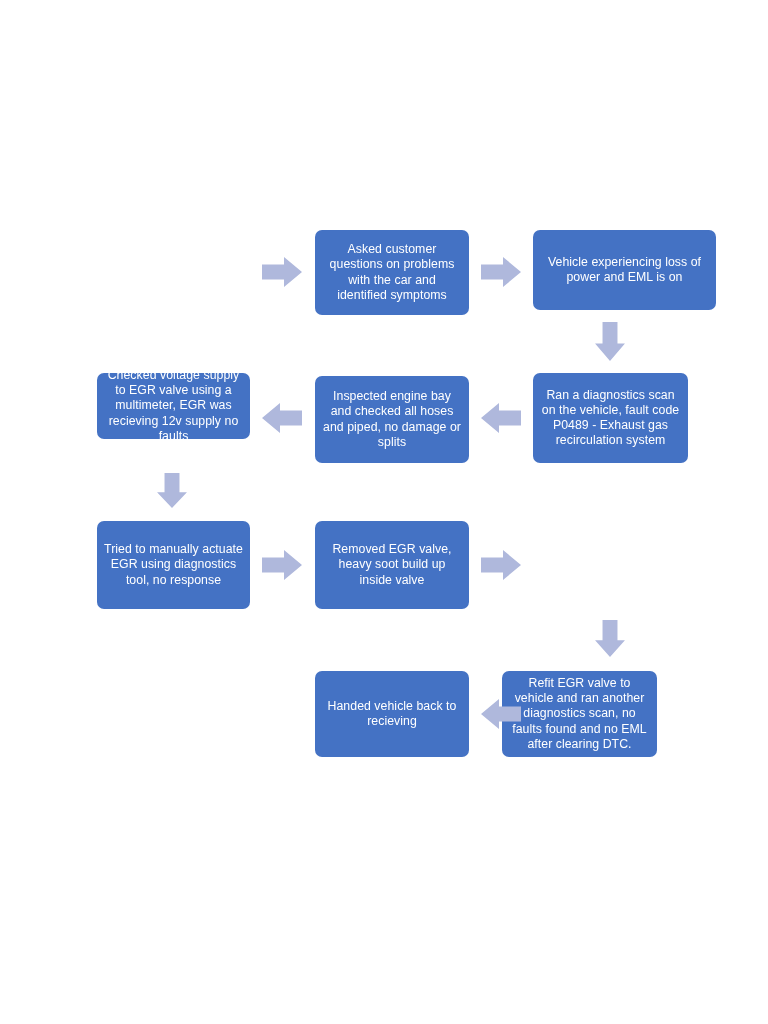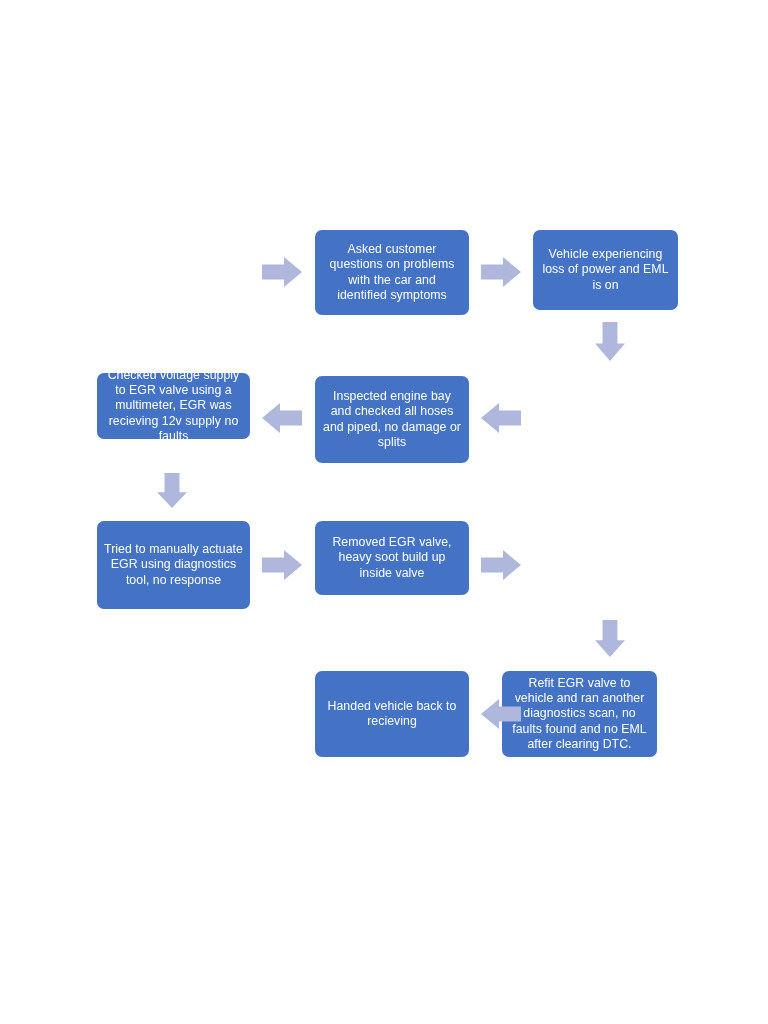--- a/index.html
+++ b/index.html
@@ -69,26 +69,29 @@
 
 
   <div class="arrow right" style="left:262px; top:255px; width:40px; height:34px;"></div>
 
   <div class="node" style="left:315px; top:230px; width:154px; height:85px;">
     <span class="node-text">Asked customer questions on problems with the car and identified symptoms</span>
   </div>
 
   <div class="arrow right" style="left:481px; top:255px; width:40px; height:34px;"></div>
 
-  <div class="node" style="left:533px; top:230px; width:145px; height:80px;">
+  <div class="node" style="left:533px; top:230px; width:183px; height:80px;">
     <span class="node-text">Vehicle experiencing loss of power and EML is on</span>
   </div>
 
   <div class="arrow down" style="left:593px; top:322px; width:34px; height:39px;"></div>
 
+  <div class="node" style="left:533px; top:373px; width:155px; height:90px;">
+    <span class="node-text">Ran a diagnostics scan on the vehicle, fault code P0489 - Exhaust gas recirculation system</span>
+  </div>
 
   <div class="arrow left" style="left:481px; top:401px; width:40px; height:34px;"></div>
 
   <div class="node" style="left:315px; top:376px; width:154px; height:87px;">
     <span class="node-text">Inspected engine bay and checked all hoses and piped, no damage or splits</span>
   </div>
 
   <div class="arrow left" style="left:262px; top:401px; width:40px; height:34px;"></div>
 
   <div class="node" style="left:97px; top:373px; width:153px; height:66px;">
@@ -96,21 +99,21 @@
   </div>
 
   <div class="arrow down" style="left:155px; top:473px; width:34px; height:35px;"></div>
 
   <div class="node" style="left:97px; top:521px; width:153px; height:88px;">
     <span class="node-text">Tried to manually actuate EGR using diagnostics tool, no response</span>
   </div>
 
   <div class="arrow right" style="left:262px; top:548px; width:40px; height:34px;"></div>
 
-  <div class="node" style="left:315px; top:521px; width:154px; height:74px;">
+  <div class="node" style="left:315px; top:521px; width:154px; height:88px;">
     <span class="node-text">Removed EGR valve, heavy soot build up inside valve</span>
   </div>
 
   <div class="arrow right" style="left:481px; top:548px; width:40px; height:34px;"></div>
 
 
   <div class="arrow down" style="left:593px; top:620px; width:34px; height:37px;"></div>
 
   <div class="node" style="left:502px; top:671px; width:155px; height:86px;">
     <span class="node-text">Refit EGR valve to vehicle and ran another diagnostics scan, no faults found and no EML after clearing DTC.</span>

